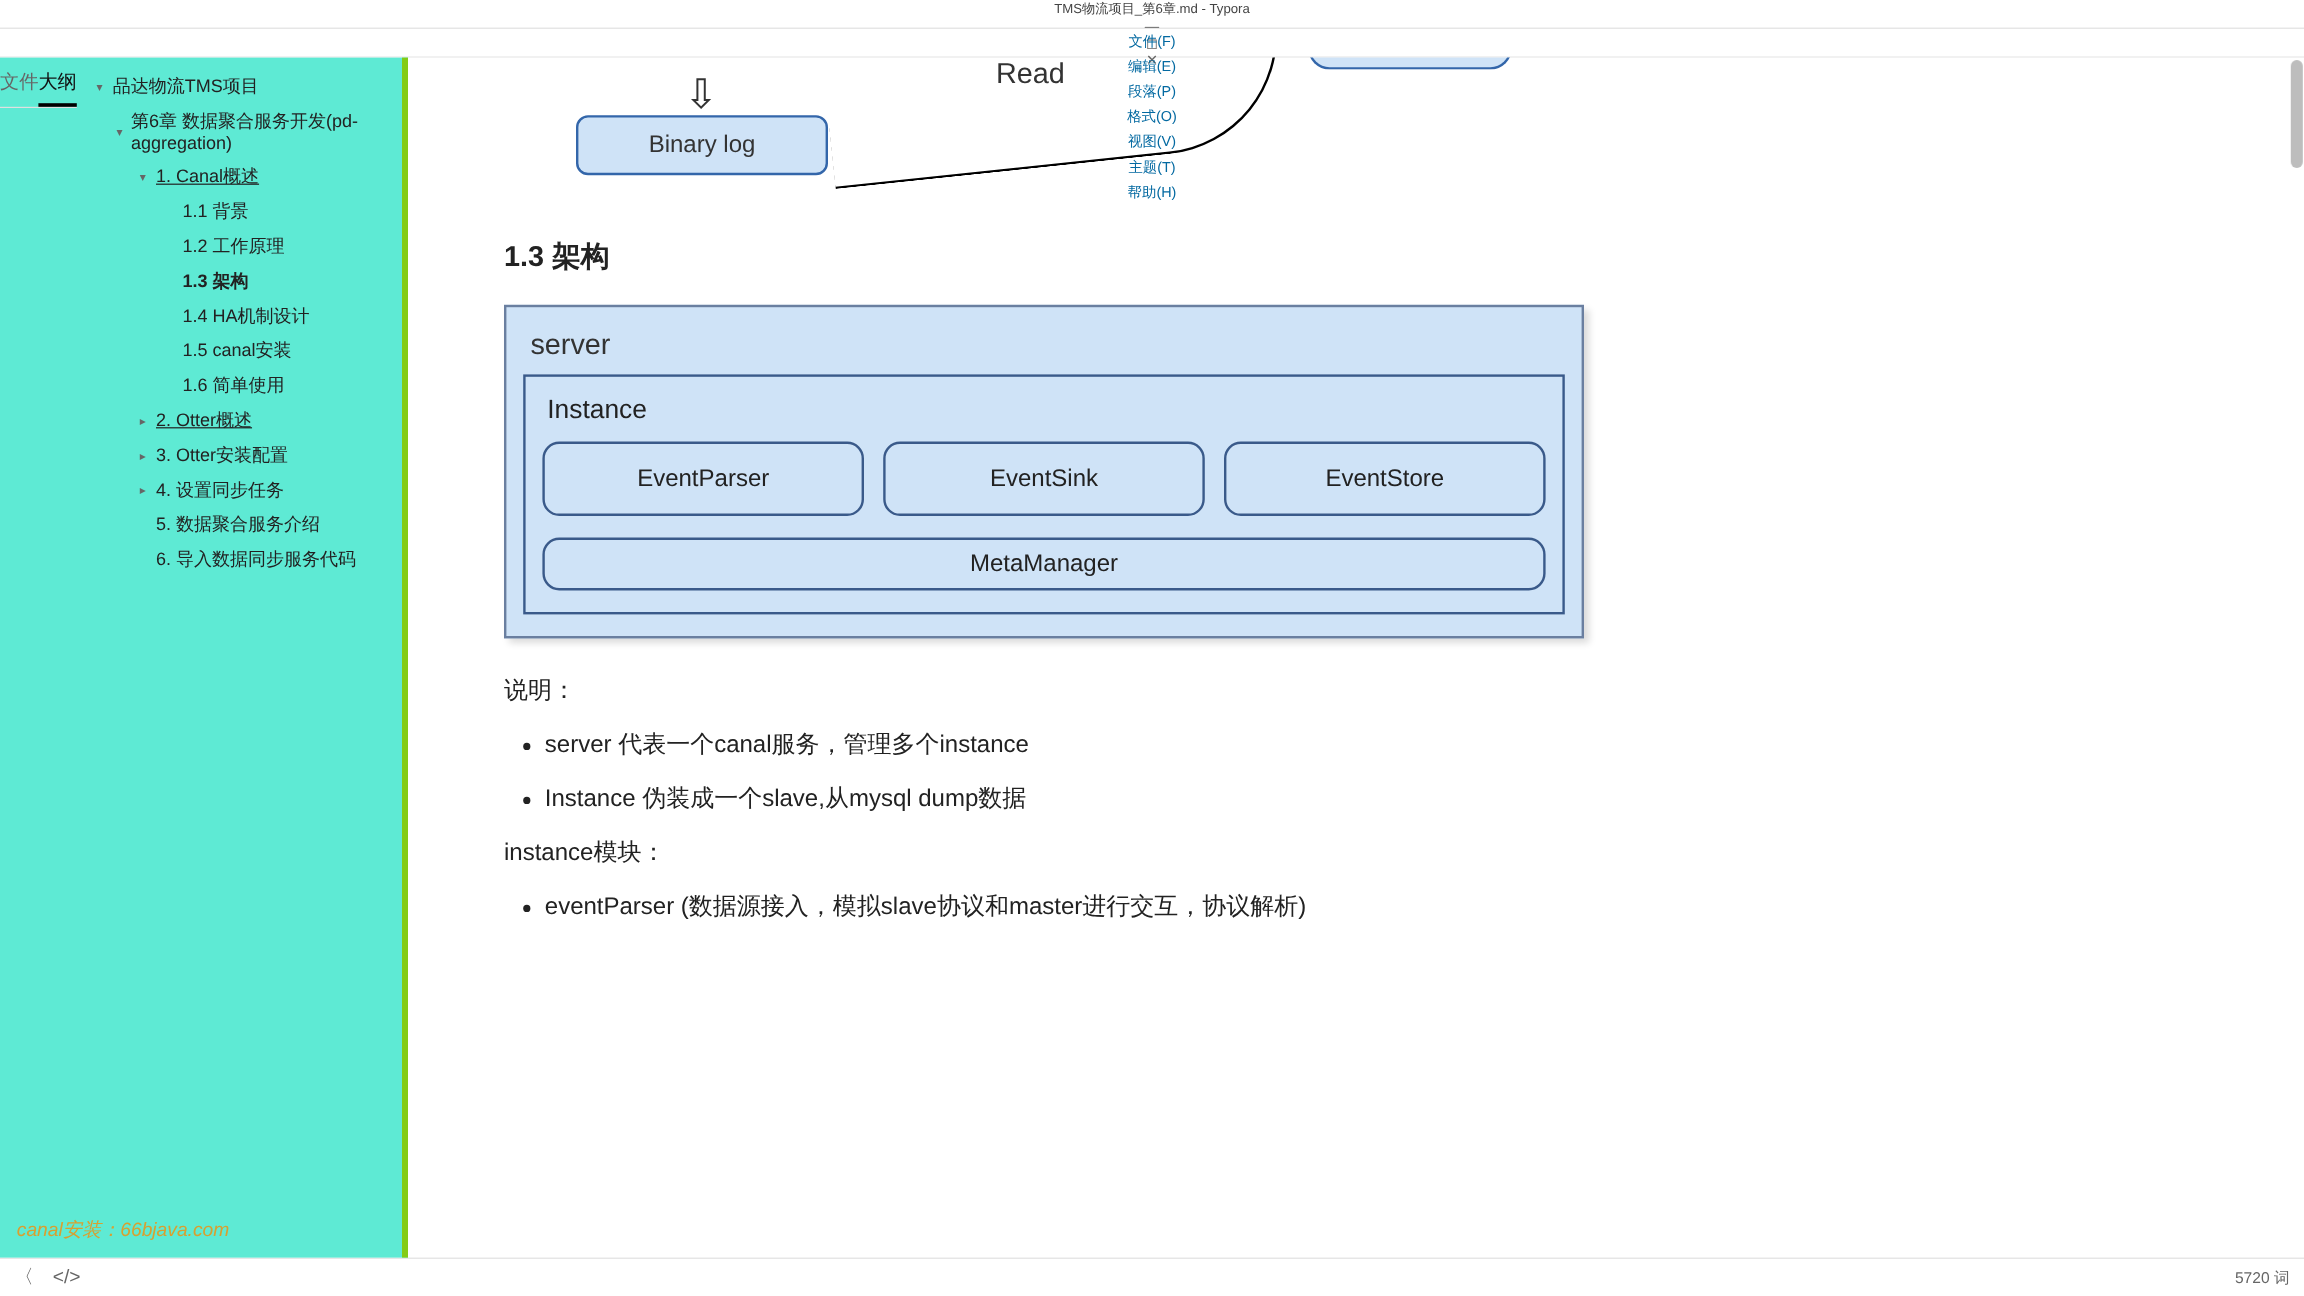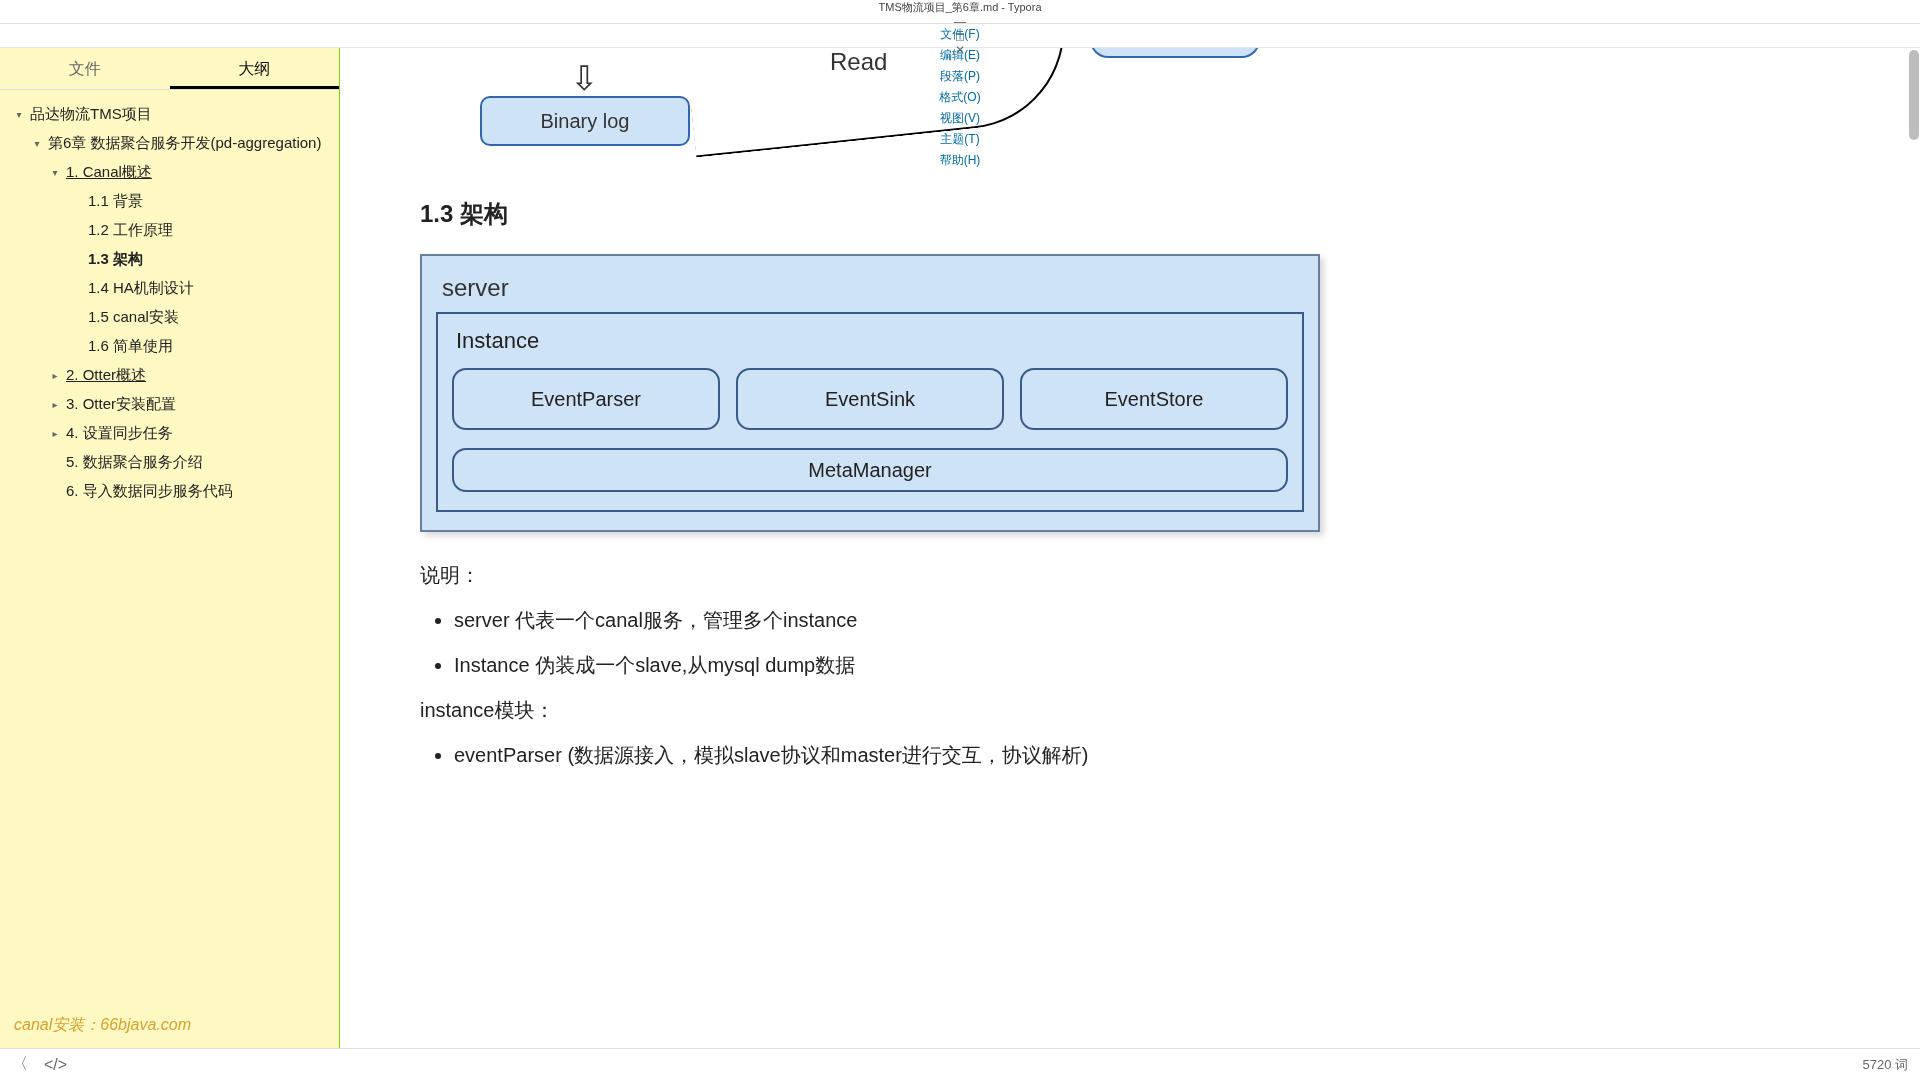--- a/index.html
+++ b/index.html
@@ -7,21 +7,21 @@
 
 .titlebar { height: 24px; display: flex; align-items: center; padding: 0 6px; font-size: 11px; color: #444; border-bottom: 1px solid #e0e0e0; flex-direction: column; }
 .titlebar .spacer { flex: 1; }
 .titlebar .win-btn { width: 36px; text-align: center; font-size: 12px; color: #666; cursor: pointer; }
 
 .menubar { height: 24px; display: flex; align-items: center; padding: 0 4px; font-size: 12px; color: #0369a1; border-bottom: 1px solid #e8e8e8; flex-direction: column; }
 .menubar .menu-item { padding: 2px 8px; cursor: pointer; }
 
 .body-row { display: flex; height: calc(100vh - 48px - 32px); }
 
-.sidebar { width: 340px; border-right: 1px solid #84cc16; display: flex; flex-direction: column; background: #fef9c3; }
+.sidebar { width: 340px; border-right: 5px solid #84cc16; display: flex; flex-direction: row; background: #5eead4; }
 .side-tabs { display: flex; height: 42px; border-bottom: 1px solid #e0e0e0; }
 .side-tab { flex: 1; text-align: center; line-height: 42px; font-size: 16px; color: #666; cursor: pointer; }
 .side-tab.active { color: #111; border-bottom: 3px solid #000; font-weight: 500; }
 
 .outline { flex: 1; overflow-y: auto; padding: 10px 6px; font-size: 15px; color: #222; }
 .ol-row { display: flex; align-items: center; padding: 5px 4px; cursor: pointer; white-space: normal; }
 .ol-row.bold { font-weight: 700; }
 .ol-row.underline span.lbl { text-decoration: underline; }
 .chev { width: 14px; font-size: 10px; color: #666; margin-right: 4px; display: inline-block; text-align: center; }
 .ol-ind-0 { padding-left: 6px; }

